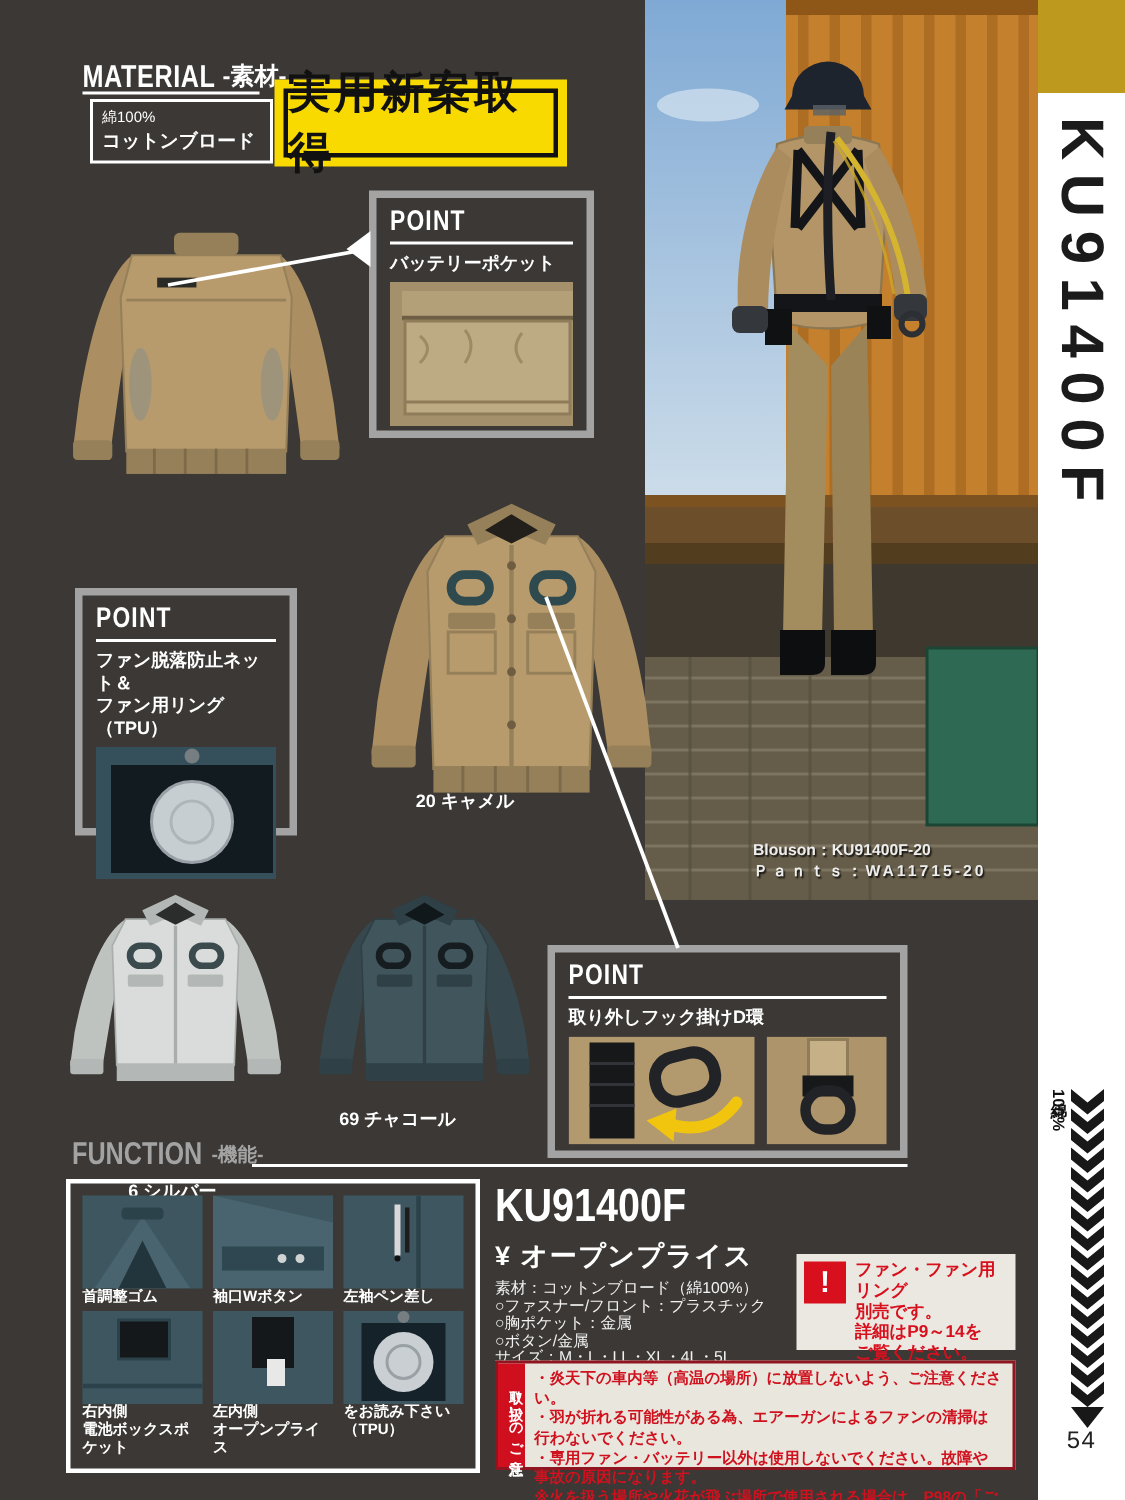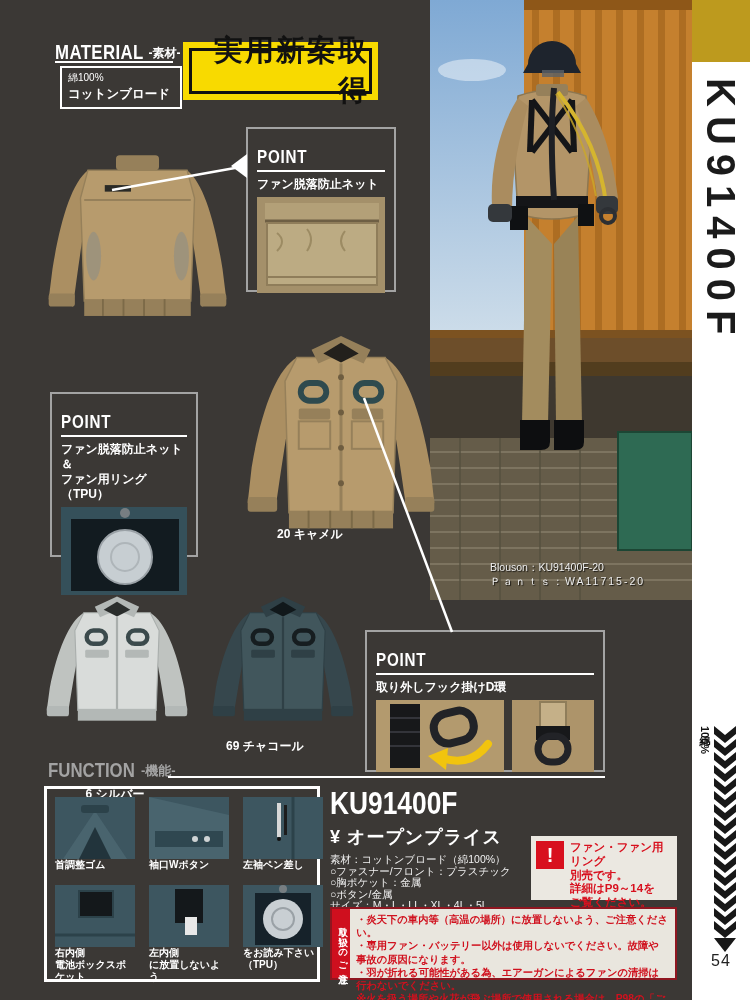--- a/index.html
+++ b/index.html
@@ -3,58 +3,58 @@
 <meta charset="utf-8">
 <style>
   html,body{margin:0;padding:0;background:#222;}
   .page{position:relative;width:750px;height:1000px;background:#3b3835;overflow:hidden;
         font-family:"Liberation Sans","DejaVu Sans",sans-serif;-webkit-font-smoothing:antialiased;}
   .abs{position:absolute;}
   .cond{display:inline-block;transform:scaleX(.8);transform-origin:0 100%;}
   
   .mat-head{left:55px;top:40px;color:#fff;font-weight:bold;}
   .mat-head .big{font-size:21px;letter-spacing:.5px;}
-  .mat-head .suf{font-size:12px;margin-left:-22px;vertical-align:2px;}
+  .mat-head .suf{font-size:16px;margin-left:-22px;vertical-align:2px;}
   .mat-rule{left:55px;top:61px;width:118px;height:2px;background:#fff;}
   .mat-box{left:60px;top:66px;width:106px;border:2px solid #fff;color:#fff;padding:3px 6px 4px;}
   .mat-box .s1{font-size:10px;}
   .mat-box .s2{font-size:12.5px;font-weight:bold;margin-top:1px;}
   
-  .badge{left:183px;top:42px;width:195px;height:58px;background:#f8da00;box-sizing:border-box;padding:6px;text-align:right;}
+  .badge{left:183px;top:53px;width:195px;height:58px;background:#f8da00;box-sizing:border-box;padding:6px;}
   .badge-inner{width:100%;height:100%;border:3px solid #111;box-sizing:border-box;display:flex;align-items:center;justify-content:center;
                font-size:29px;font-weight:900;color:#111;letter-spacing:2px;}
   
   .hero{left:430px;top:0;width:262px;height:600px;overflow:hidden;}
-  .caption{left:60px;top:560px;color:#eee;font-size:10.5px;font-weight:normal;line-height:14px;text-shadow:1px 1px 1px rgba(0,0,0,.8);}
+  .caption{left:72px;top:560px;color:#eee;font-size:10.5px;font-weight:bold;line-height:14px;text-shadow:1px 1px 1px rgba(0,0,0,.8);}
   .caption .ls{letter-spacing:2px;}
   
   .strip{left:692px;top:0;width:58px;height:1000px;background:#fff;}
   .gold{left:0;top:0;width:58px;height:62px;background:#bd9a1e;}
   .code-vert{left:8px;top:78px;writing-mode:vertical-rl;font-size:40px;font-weight:800;color:#1b1b1b;letter-spacing:9px;line-height:42px;}
   .cotton-col{left:6px;top:726px;display:flex;}
   .cotton-txt{writing-mode:vertical-rl;font-size:11px;font-weight:bold;color:#111;line-height:14px;}
   .pagenum{left:0;top:952px;width:58px;text-align:center;font-size:16px;color:#222;letter-spacing:1px;}
   
-  .point{border:2px solid #a3a3a3;box-sizing:border-box;color:#fff;padding:17px 9px 9px;}
+  .point{border:5px solid #a3a3a3;box-sizing:border-box;color:#fff;padding:5px 9px 9px;}
   .pt-title{font-size:19px;font-weight:bold;letter-spacing:1px;}
   .pt-rule{height:2px;background:#fff;margin:2px 0 5px;}
   .pt-desc{font-size:12px;font-weight:bold;line-height:15px;white-space:pre-line;margin-bottom:5px;}
   .pt1{left:246px;top:127px;width:150px;height:165px;}
   .pt2{left:50px;top:392px;width:148px;height:165px;}
   .pt3{left:365px;top:630px;width:240px;height:142px;}
   .pt-photo{position:relative;overflow:hidden;}
   
   .cw{color:#fff;font-size:12px;font-weight:bold;text-align:center;}
   
   .func-head{left:48px;top:758px;color:#a3a3a3;font-weight:bold;}
   .func-head .big{font-size:21px;}
   .func-head .suf{font-size:13px;margin-left:-20px;vertical-align:2px;}
   .func-rule{left:168px;top:776px;width:437px;height:2px;background:#fff;}
   .func-box{left:44px;top:786px;width:276px;height:196px;border:3px solid #fff;box-sizing:border-box;padding:8px;
-            display:grid;grid-template-columns:80px 80px 80px;column-gap:7px;row-gap:3px;gap:14px;}
+            display:grid;grid-template-columns:80px 80px 80px;column-gap:7px;row-gap:3px;}
   .thumb{width:80px;height:62px;background:#3d5660;position:relative;overflow:hidden;}
   .flabel{color:#fff;font-size:10px;font-weight:bold;line-height:12px;white-space:pre-line;}
   
   .prod{left:330px;top:786px;width:205px;color:#fff;}
   .prod-row{display:flex;align-items:flex-start;}
   .prod-code{font-size:31px;font-weight:900;letter-spacing:0;transform:scaleX(.85);transform-origin:0 0;white-space:nowrap;}
   .prod-type{font-size:12.5px;font-weight:bold;line-height:15px;white-space:pre-line;margin-left:-18px;padding-top:2px;}
   .prod-price{font-size:18px;font-weight:bold;margin-top:3px;letter-spacing:1px;}
   .spec{font-size:10.5px;line-height:11.6px;color:#f2f2f2;}
   .prod-note{font-size:10.5px;margin-left:32px;margin-top:2px;color:#f2f2f2;}
@@ -216,21 +216,21 @@
           <line x1="144" y1="168" x2="144" y2="186"></line>
         </g>
       <rect x="20" y="162" width="28" height="14" rx="3" fill="#96805a"></rect>
       <rect x="182" y="162" width="28" height="14" rx="3" fill="#96805a"></rect>
     </svg>
   </div>
 
   <div class="abs point pt1">
     <div class="pt-title cond">POINT</div>
     <div class="pt-rule"></div>
-    <div class="pt-desc">ファン脱落防止ネット</div>
+    <div class="pt-desc">バッテリーポケット</div>
     <div class="pt-photo" style="height:96px;">
       <svg width="130" height="96" viewBox="0 0 130 96">
         <rect width="130" height="96" fill="#a4906a"></rect>
         <rect x="8" y="6" width="114" height="18" fill="#b3a078"></rect>
         <line x1="8" y1="24" x2="122" y2="24" stroke="#6e5f44" stroke-width="3"></line>
         <rect x="10" y="26" width="110" height="62" fill="#bcab83" stroke="#8f7d5a" stroke-width="2"></rect>
         <path d="M20,36 q10,8 0,18 M50,32 q8,10 0,22 M88,34 q-8,10 0,20" stroke="#9c8b63" stroke-width="2" fill="none"></path>
         <line x1="10" y1="80" x2="120" y2="80" stroke="#8f7d5a" stroke-width="2"></line>
       </svg>
     </div>
@@ -411,21 +411,21 @@
     </div>
     <div>
       <div class="thumb">
         <svg width="80" height="62" viewBox="0 0 80 62">
             <rect width="80" height="62" fill="#3d5660"></rect>
         <rect x="26" y="4" width="28" height="34" fill="#14181b"></rect>
         <rect x="36" y="32" width="12" height="18" fill="#e8e8e8"></rect>
           </svg>
       </div>
       <div class="flabel">左内側
-に放置しないよう</div>
+オープンプライス</div>
     </div>
     <div>
       <div class="thumb">
         <svg width="80" height="62" viewBox="0 0 80 62">
             <rect width="80" height="62" fill="#3d5660"></rect>
         <circle cx="40" cy="4" r="4" fill="#777e82"></circle>
         <rect x="12" y="8" width="56" height="52" fill="#16222a"></rect>
         <circle cx="40" cy="34" r="20" fill="#c9cfd3"></circle>
             <circle cx="40" cy="34" r="11" fill="none" stroke="#9aa1a6" stroke-width="2"></circle>
           </svg>
@@ -458,22 +458,22 @@
 ご覧ください。</div>
   </div>
 
   <div class="abs prec">
     <div class="prec-tab">
       <span>取り扱いの</span>
       <span>ご注意</span>
     </div>
     <div class="prec-lines">
       <div>・炎天下の車内等（高温の場所）に放置しないよう、ご注意ください。</div>
+      <div>・羽が折れる可能性がある為、エアーガンによるファンの清掃は行わないでください。</div>
       <div>・専用ファン・バッテリー以外は使用しないでください。故障や事故の原因になります。</div>
-      <div>・羽が折れる可能性がある為、エアーガンによるファンの清掃は行わないでください。</div>
       <div>※火を扱う場所や火花が飛ぶ場所で使用される場合は、P98の「ご使用上の注意」をお読み下さい。</div>
     </div>
   </div>
 
   <svg class="abs" style="left:0;top:0;pointer-events:none;" width="750" height="1000" viewBox="0 0 750 1000">
     <line x1="112" y1="190" x2="246" y2="166" stroke="#fff" stroke-width="2.5"></line>
     <polygon points="247,154 247,178 231,166" fill="#fff"></polygon>
     <line x1="364" y1="398" x2="452" y2="632" stroke="#fff" stroke-width="2.5"></line>
   </svg>
 

